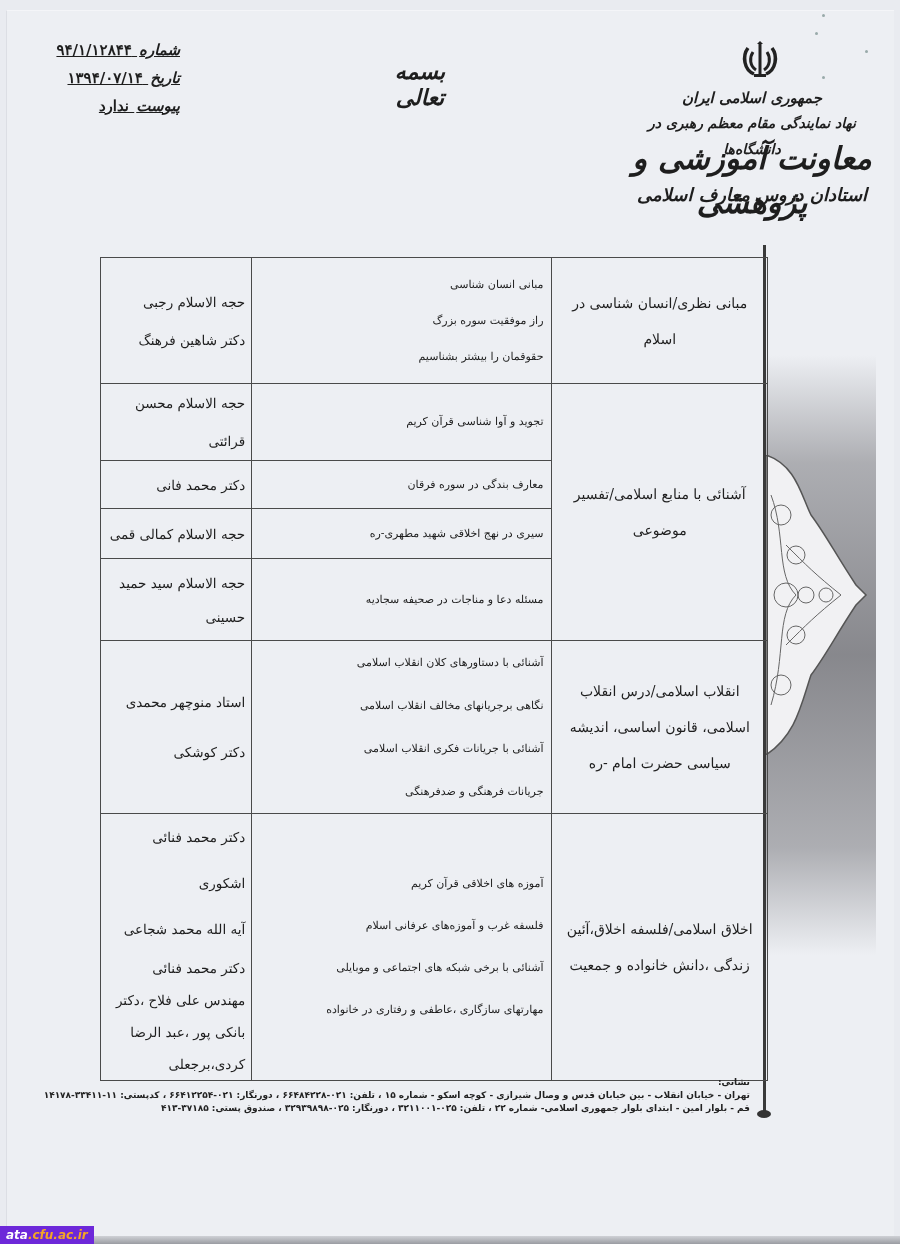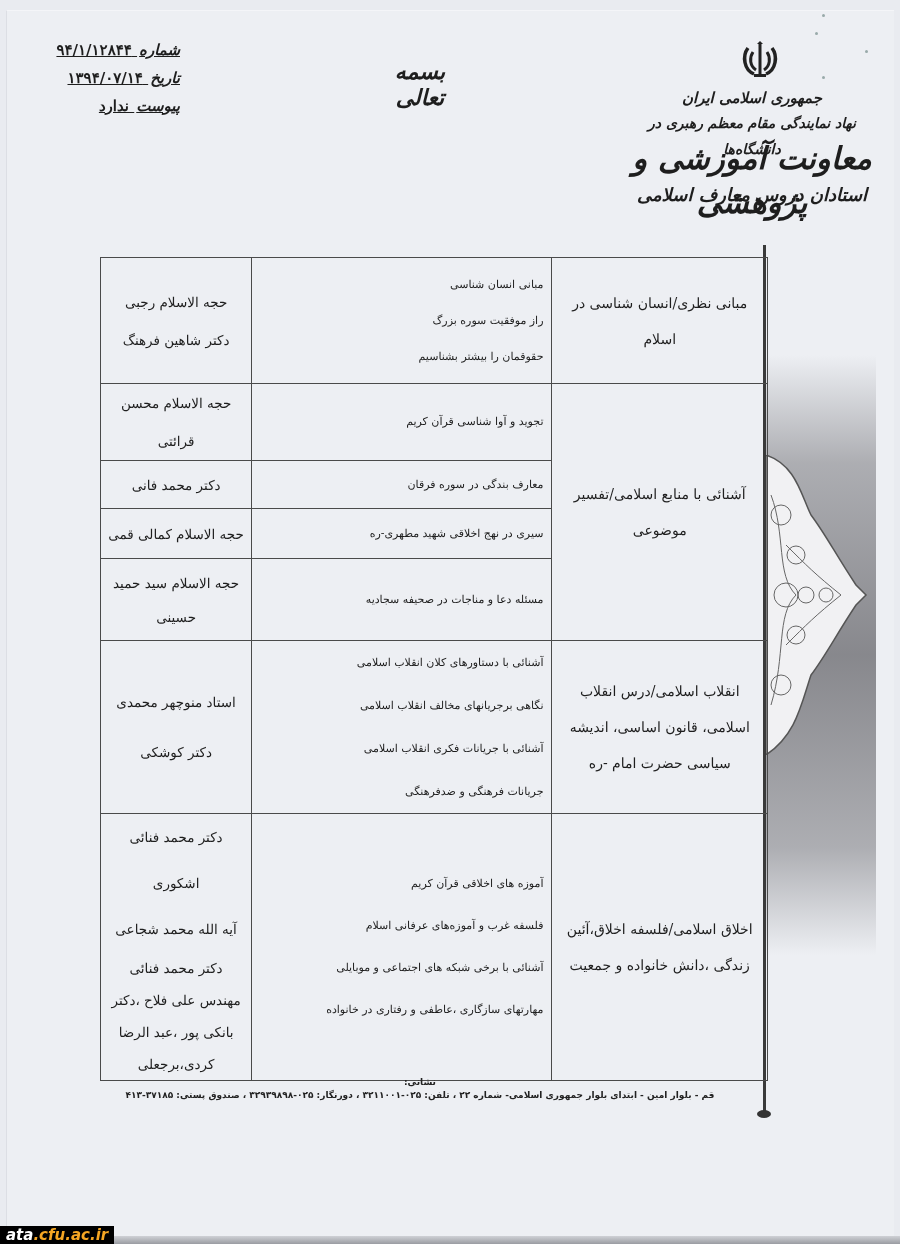--- a/index.html
+++ b/index.html
@@ -58,33 +58,33 @@
   table.curriculum {
     position: absolute; left: 100px; top: 257px; width: 668px;
     border-collapse: collapse; direction: rtl;
     font-family: "DejaVu Serif", "Liberation Serif", serif;
   }
   table.curriculum td {
     border: 1.5px solid #4a4a4a; vertical-align: middle;
   }
   td.area { width: 201px; text-align: center; font-size: 14px; line-height: 36px; padding: 0 10px; }
   td.topics { width: 280px; text-align: right; font-size: 11px; padding: 0 8px; }
-  td.teachers { width: 141px; text-align: center; font-size: 13.5px; padding: 0 6px; }
+  td.teachers { width: 141px; text-align: right; font-size: 13.5px; padding: 0 6px; }
   .topic { display: block; line-height: 36px; white-space: nowrap; }
   .teacher { display: block; line-height: 38px; }
   .footer {
     position: absolute; left: 90px; top: 1076px; width: 660px;
-    direction: rtl; text-align: center; font-family: "DejaVu Sans", "Liberation Sans", sans-serif;
+    direction: rtl; text-align: right; font-family: "DejaVu Sans", "Liberation Sans", sans-serif;
     font-size: 9px; font-weight: bold; color: #222;
   }
   .footer .ln { height: 13px; line-height: 13px; white-space: nowrap; }
   .watermark {
     position: absolute; left: 0; top: 1226px; height: 18px; padding: 0 6px;
-    background: #000000; font-family: "DejaVu Sans", "Liberation Sans", sans-serif;
-    font-size: 15px; font-weight: bold; font-style: italic; line-height: 18px;
+    background: #6d28d9; font-family: "DejaVu Sans", "Liberation Sans", sans-serif;
+    font-size: 12px; font-weight: bold; font-style: italic; line-height: 18px;
   }
   .watermark .a { color: #ffffff; }
   .watermark .b { color: #f5a623; }
   .speck { position: absolute; width: 3px; height: 3px; border-radius: 50%; background: #9aa; }
 </style>
 </head>
 <body>
 
 <div class="page"></div>
 <div class="page-bottom-edge"></div>
@@ -226,18 +226,19 @@
       <span class="teacher" style="line-height:46px;">دکتر محمد فنائی اشکوری</span>
       <span class="teacher" style="line-height:46px;">آیه الله محمد شجاعی</span>
       <span class="teacher" style="line-height:32px;">دکتر محمد فنائی مهندس علی فلاح ،دکتر بانکی پور ،عبد الرضا کردی،برجعلی</span>
     </td>
   </tr>
 </tbody>
   </table>
 
 <div class="footer">
   <div class="ln">نشانی:</div>
+  <div class="ln">تهران - خیابان انقلاب - بین خیابان قدس و وصال شیرازی - کوچه اسکو - شماره ۱۵ ، تلفن: ۰۲۱-۶۶۴۸۴۲۲۸ ، دورنگار: ۰۲۱-۶۶۴۱۲۲۵۴ ، کدپستی: ۱۱-۳۳۴۱۱-۱۴۱۷۸</div>
   <div class="ln">قم - بلوار امین - ابتدای بلوار جمهوری اسلامی- شماره ۲۲ ، تلفن: ۰۲۵-۳۲۱۱۰۰۱ ، دورنگار: ۰۲۵-۳۲۹۳۹۸۹۸ ، صندوق پستی: ۳۷۱۸۵-۴۱۳</div>
 </div>
 
 <div class="watermark">
   <span class="a">ata</span><span class="b">.cfu.ac.ir</span>
 </div>
 
 </body></html>

